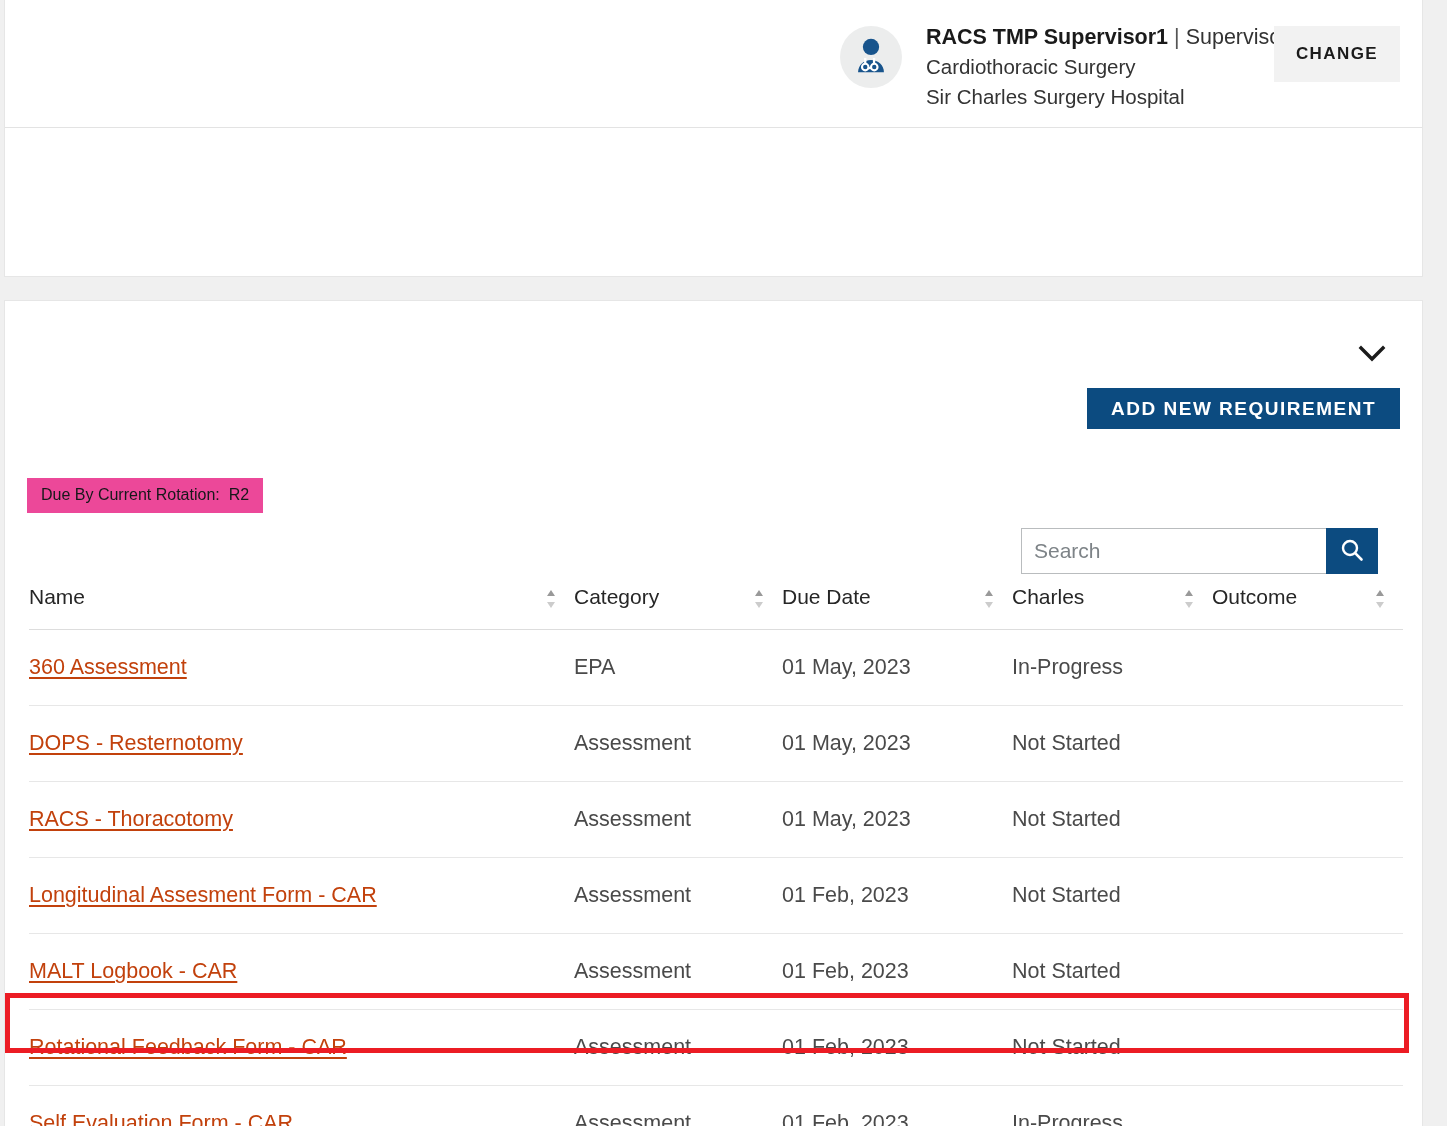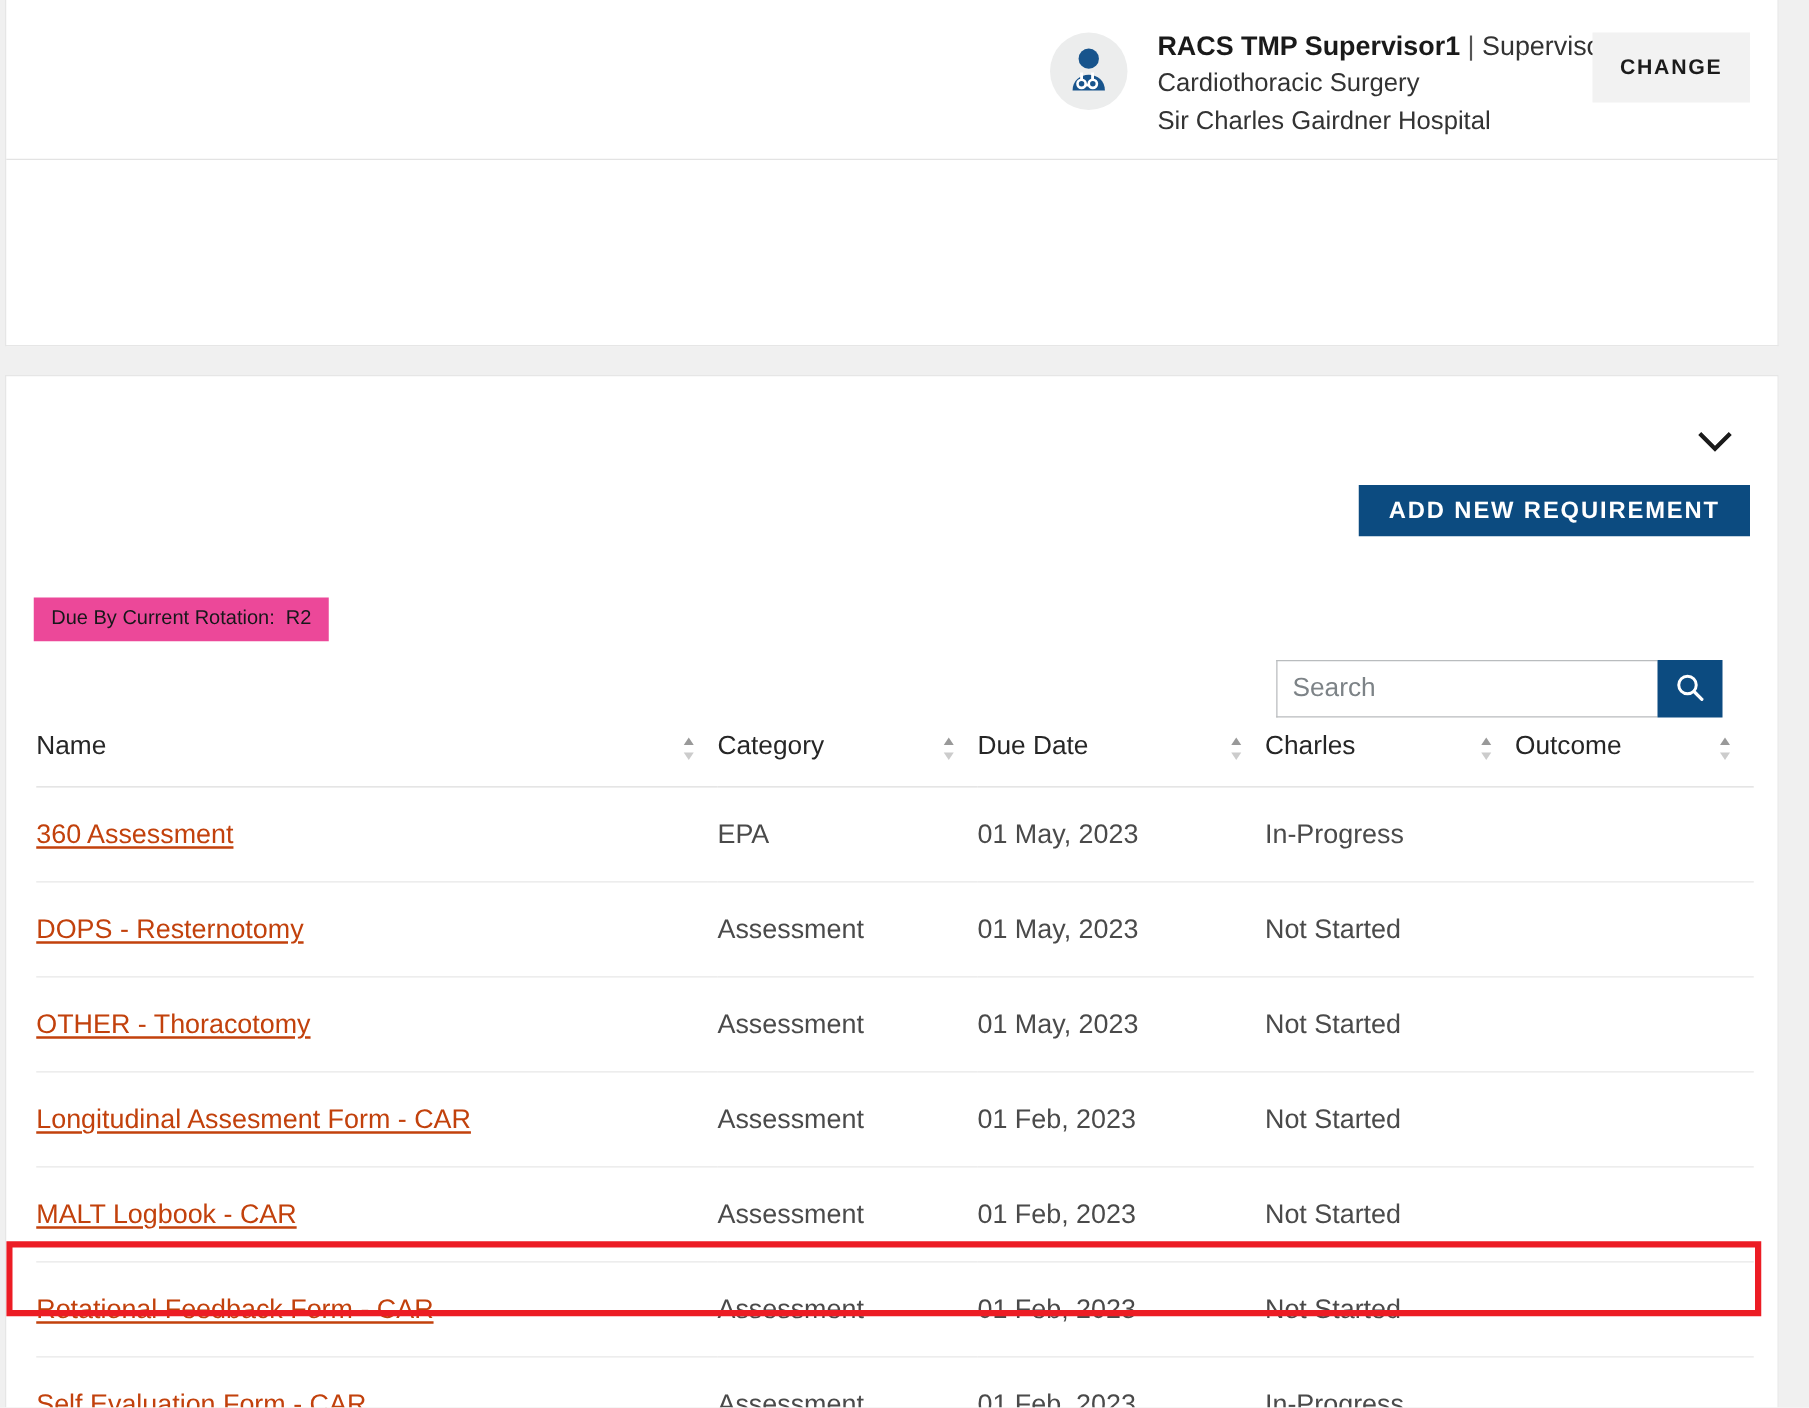--- a/index.html
+++ b/index.html
@@ -162,21 +162,21 @@
           </svg>
         </div>
 
         <div class="sup-text">
           <div class="sup-line1">
             <span class="nm">RACS TMP Supervisor1</span>
             <span class="sep">|</span>
             <span class="role">Supervisor</span>
           </div>
           <div class="sup-line2">Cardiothoracic Surgery</div>
-          <div class="sup-line3">Sir Charles Gairdner Hospital</div>
+          <div class="sup-line3">Sir Charles Surgery Hospital</div>
         </div>
 
         <button class="change-btn">CHANGE</button>
       </div>
     </div>
 
 
   </div>
 
   <div class="card-main">
@@ -263,21 +263,21 @@
             <td class="col-out"></td>
           </tr>
           <tr>
             <td class="col-name"><a href="#">DOPS - Resternotomy</a></td>
             <td class="col-cat">Assessment</td>
             <td class="col-due">01 May, 2023</td>
             <td class="col-stat">Not Started</td>
             <td class="col-out"></td>
           </tr>
           <tr>
-            <td class="col-name"><a href="#">OTHER - Thoracotomy</a></td>
+            <td class="col-name"><a href="#">RACS - Thoracotomy</a></td>
             <td class="col-cat">Assessment</td>
             <td class="col-due">01 May, 2023</td>
             <td class="col-stat">Not Started</td>
             <td class="col-out"></td>
           </tr>
           <tr>
             <td class="col-name"><a href="#">Longitudinal Assesment Form - CAR</a></td>
             <td class="col-cat">Assessment</td>
             <td class="col-due">01 Feb, 2023</td>
             <td class="col-stat">Not Started</td>

